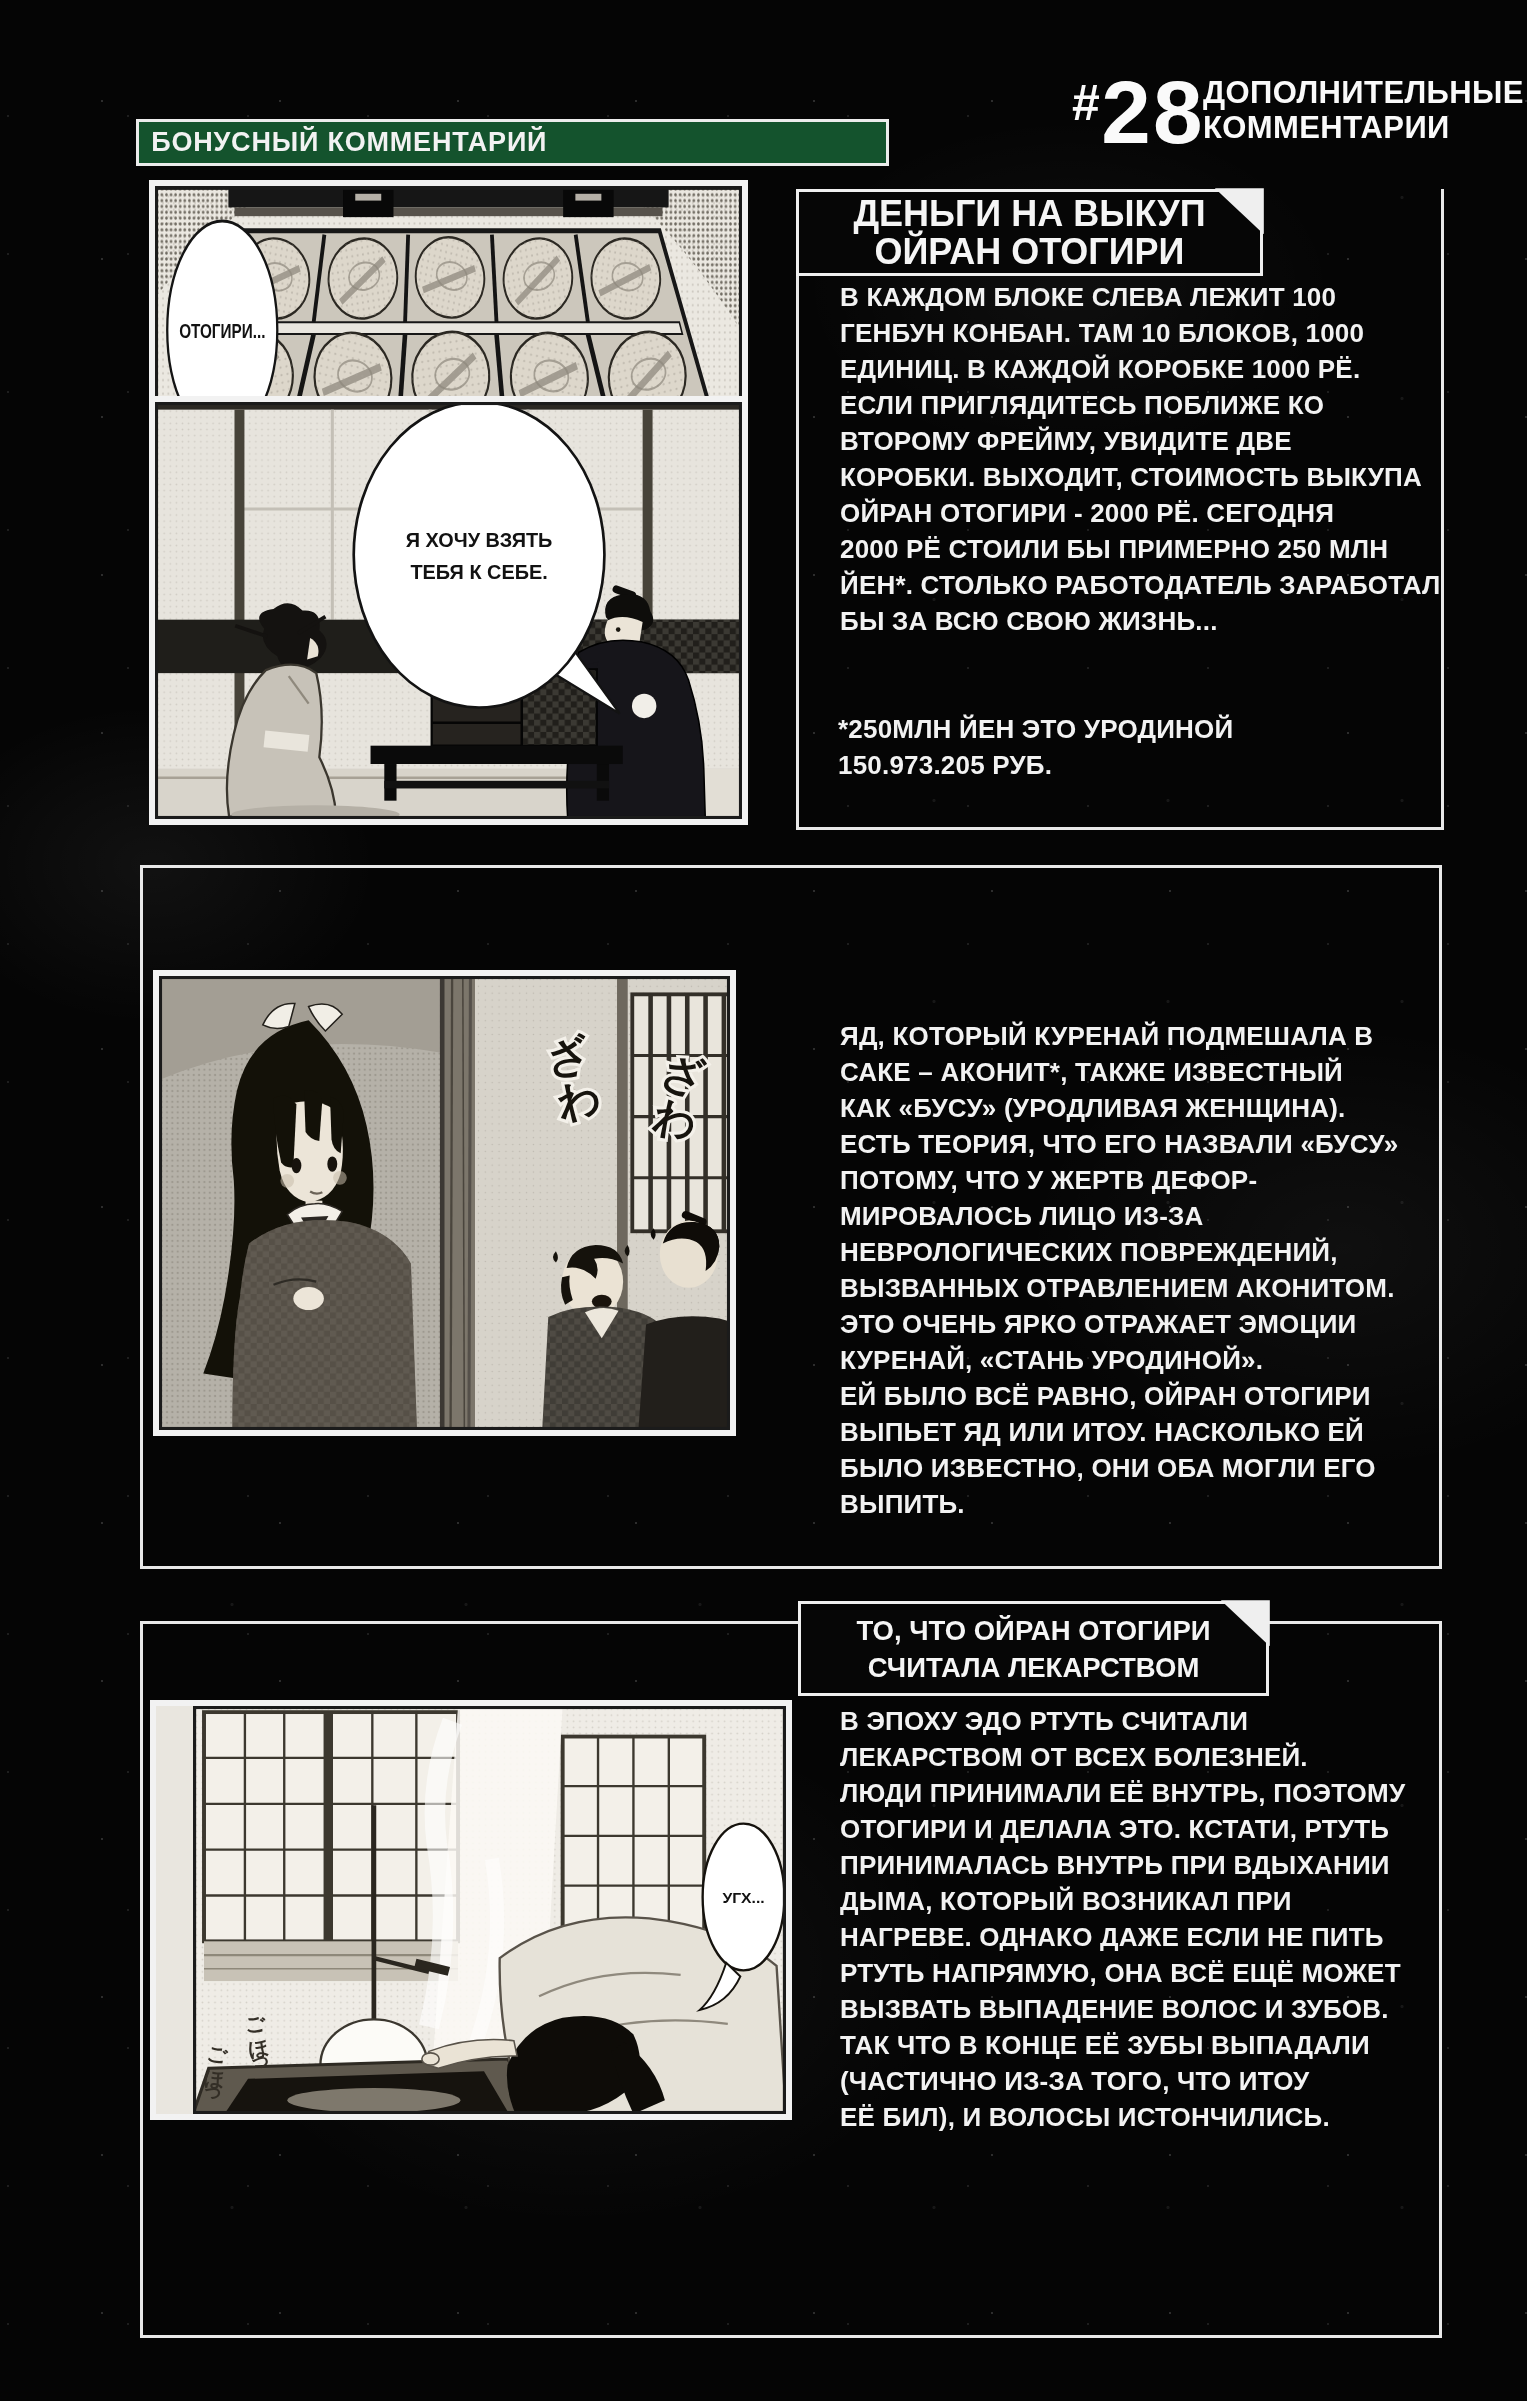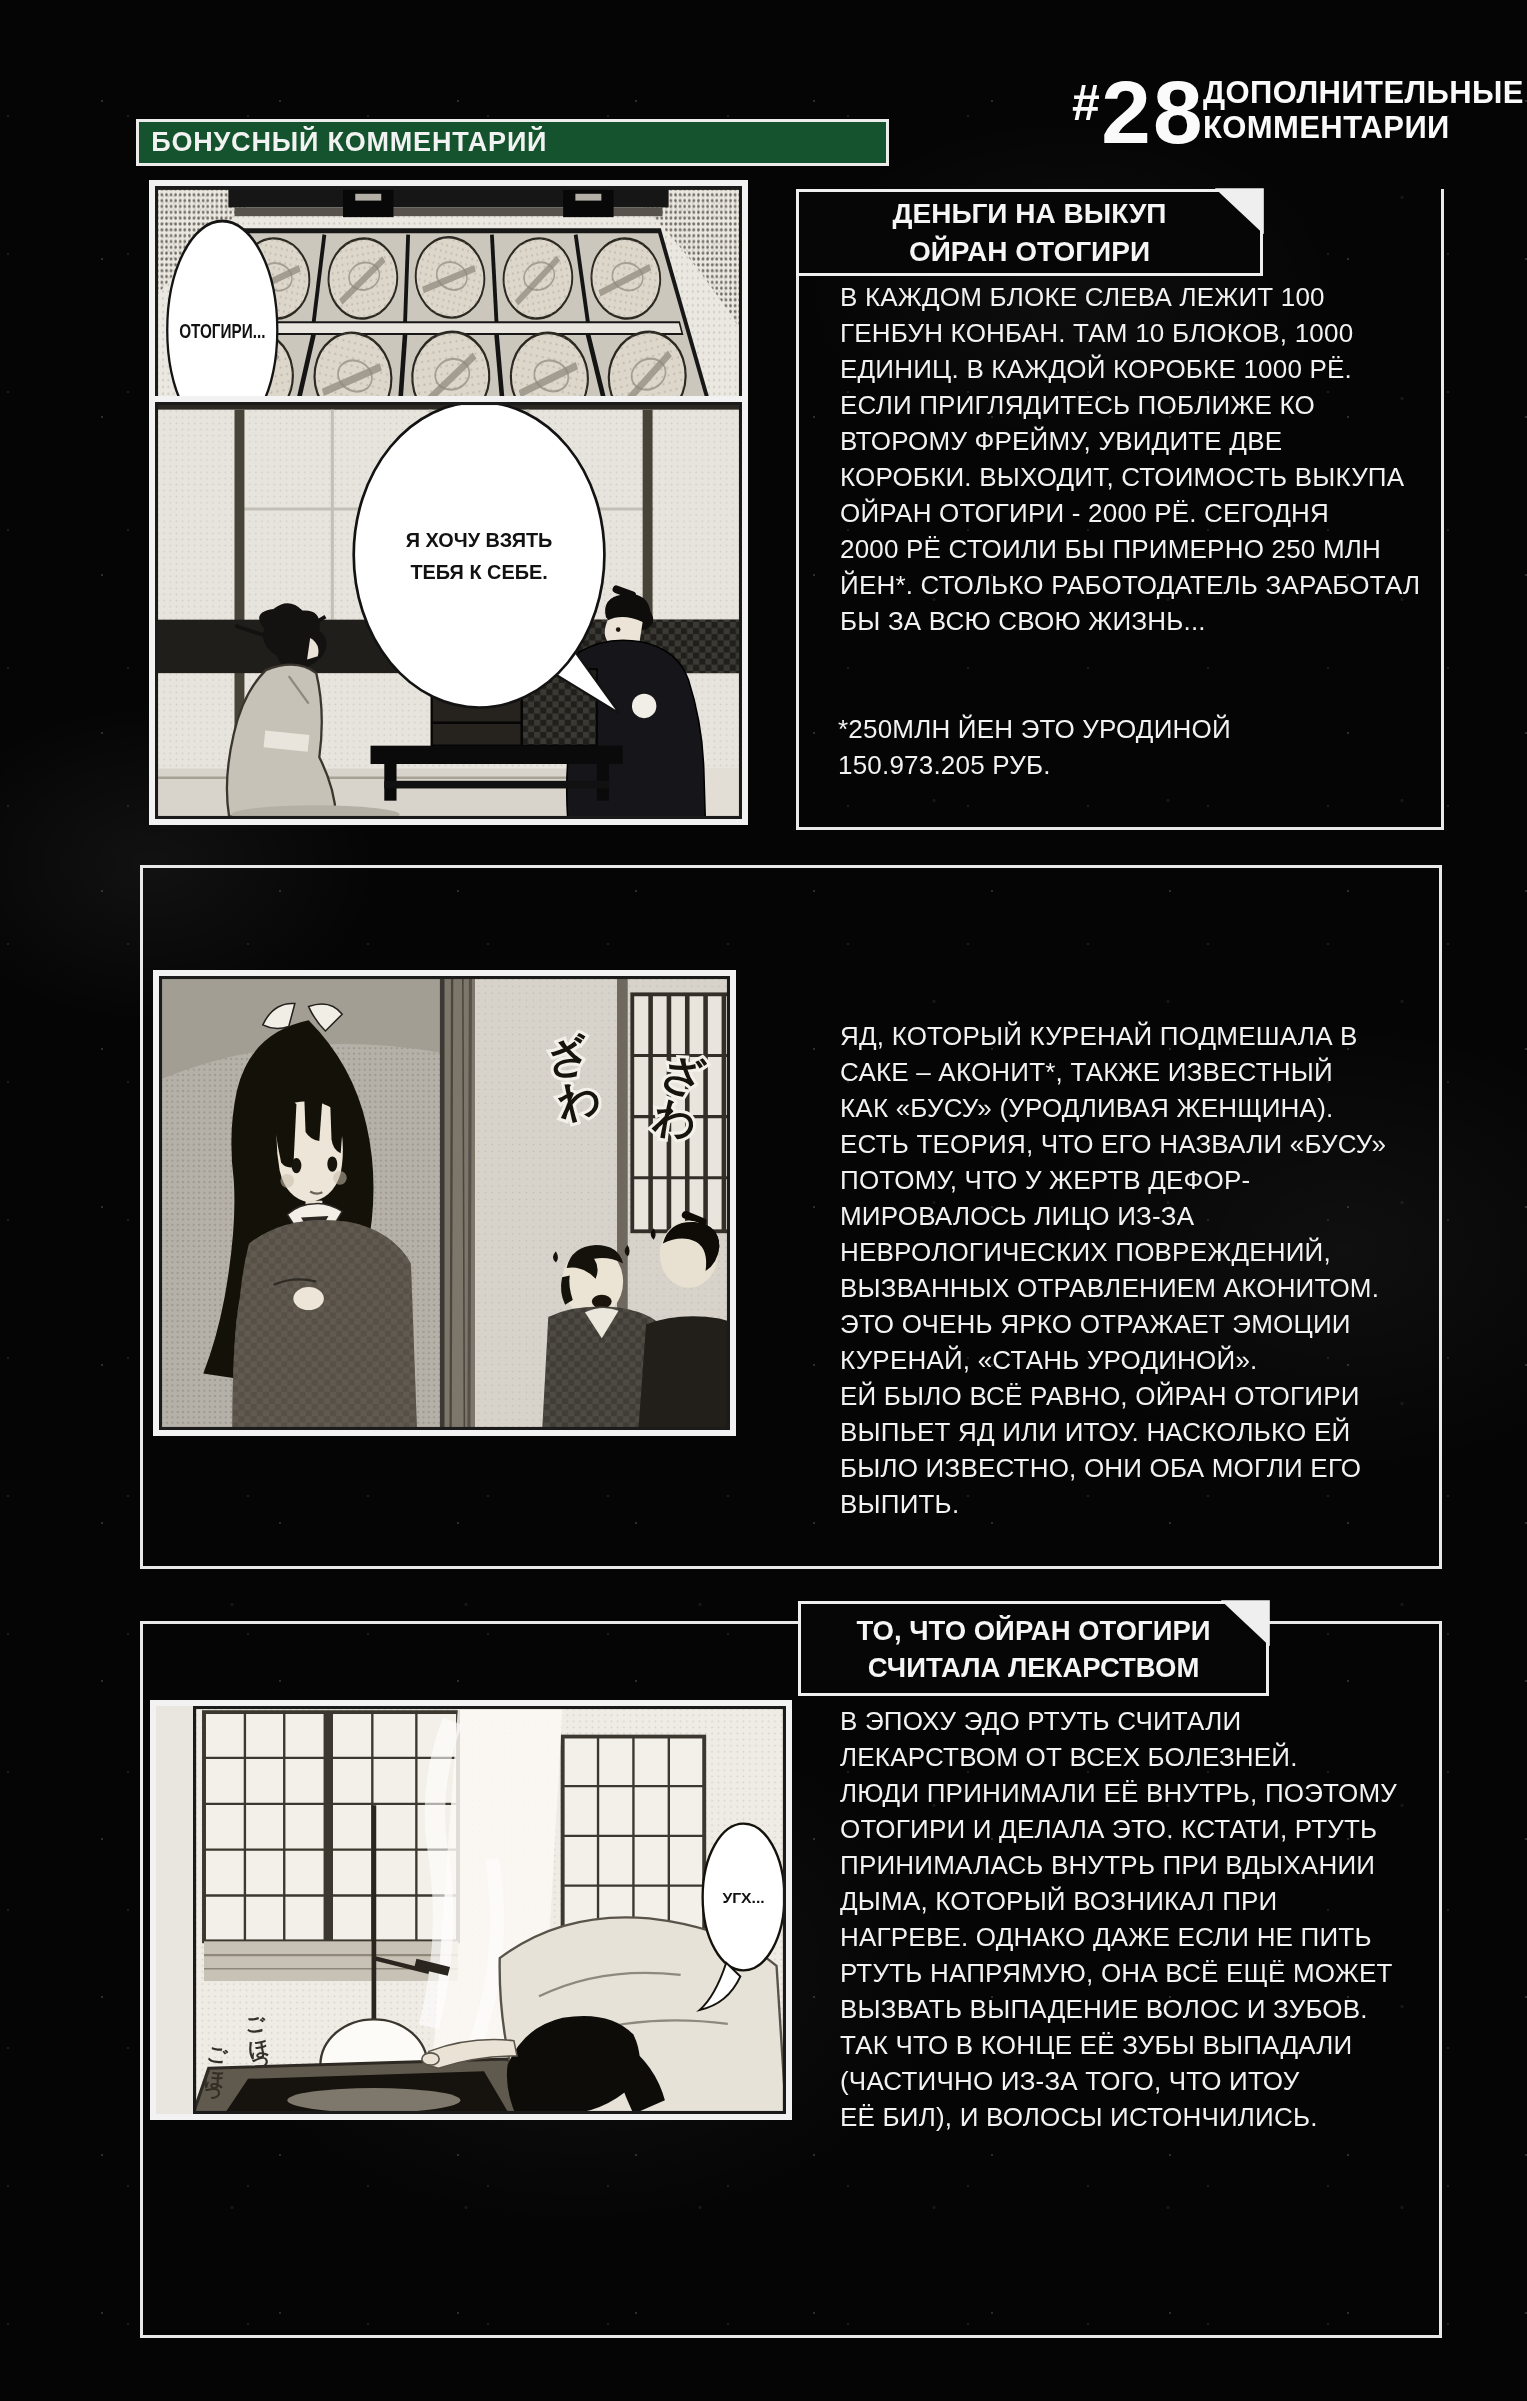--- a/index.html
+++ b/index.html
@@ -48,26 +48,26 @@
   .title-box {
     background:#060606; border:3.8px solid #efefef; box-sizing:border-box;
     display:flex; align-items:center; justify-content:center; text-align:center;
     font-weight:bold; color:#f5f5f5; z-index:3;
   }
   .title-box span { white-space:pre-line; }
   .title-box::after {
     content:""; position:absolute; top:-3.8px; right:-3.8px; width:49px; height:46px;
     background:#efefef; clip-path:polygon(0 0, 100% 0, 100% 100%);
   }
-  .t1 { left:796px; top:189px;  width:467px; height:87px; font-size:28px; line-height:38px; }
+  .t1 { left:796px; top:189px;  width:467px; height:87px; font-size:36px; line-height:38px; }
   .t2 { left:798px; top:898px; width:307px; height:96px; font-size:30px; }
   .t3 { left:798px; top:1573px; width:471px; height:95px; font-size:27.5px; line-height:37px;margin-top:28px; }
 
   .body-text {
-    font-weight:normal; font-size:26px; line-height:36px; letter-spacing:0.2px;
+    font-weight:bold; font-size:26px; line-height:36px; letter-spacing:0.2px;
     color:#f2f2f2; white-space:pre-line; z-index:3;
   }
   .s1-body { left:840px; top:279px;  width:620px; }
   .s1-foot { left:838px; top:711px;  width:620px; }
   .s2-body { left:840px; top:1018px; width:620px; }
   .s3-body { left:840px; top:1703px; width:620px; }
 
   .panel {
     border:6.1px solid #f2f2f2; box-sizing:border-box; background:#e9e6df;
     overflow:hidden; z-index:3;

